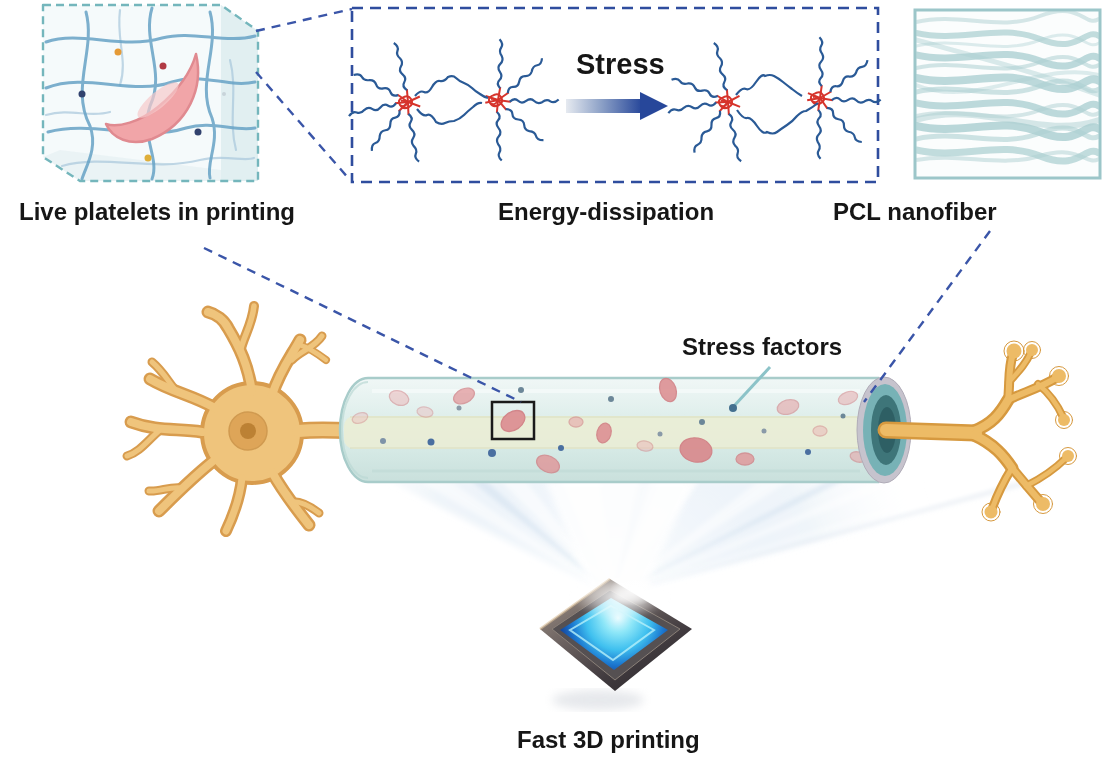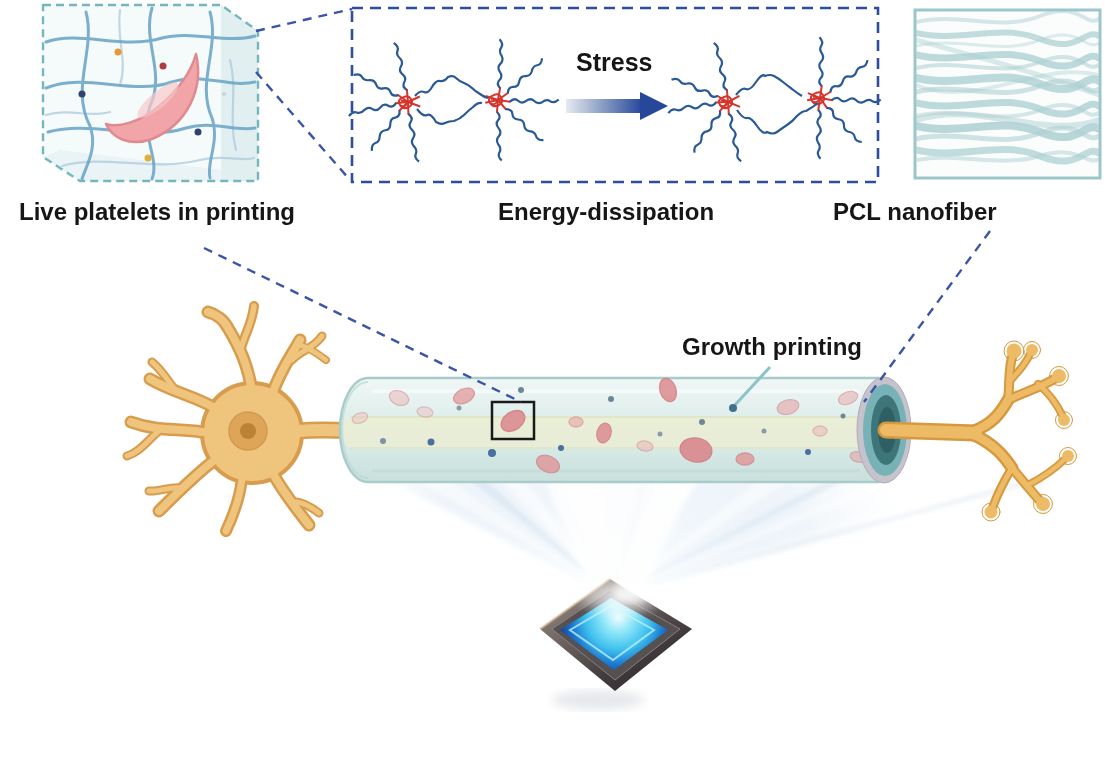--- a/index.html
+++ b/index.html
@@ -1,21 +1,21 @@
 <!DOCTYPE html>
 <html><head>
 <meta charset="utf-8">
 <style>
   html,body{margin:0;padding:0;background:#ffffff;}
   .stage{position:relative;width:1113px;height:761px;background:#ffffff;overflow:hidden;
          font-family:"Liberation Sans",sans-serif;}
   .stage svg{position:absolute;left:0;top:0;}
   .lbl{position:absolute;font-weight:700;color:#161616;white-space:nowrap;line-height:1.05;}
   .lbl-main{font-size:24px;}
-  .lbl-stress{font-size:25px;}
+  .lbl-stress{font-size:29px;}
 </style>
 </head>
 <body>
 
 <div class="stage">
 
 <svg width="1113" height="761" viewBox="0 0 1113 761">
 <defs>
   <path id="arm" d="M0,0 q4,-5 8,-2 q4,3 8,-1 q4,-4 8,-1 q4,3 8,0 q4,-4 8,-2 q4,2 8,-3" fill="none"></path>
   <path id="spoke" d="M0,0 L13,0"></path>
@@ -398,15 +398,16 @@
   <line x1="256" y1="72" x2="350" y2="180"></line>
   <line x1="204" y1="248" x2="521" y2="402"></line>
   <line x1="990" y1="231" x2="864" y2="402"></line>
 </g>
 </svg>
 
 <div class="lbl lbl-main" style="left:3px;top:199px;width:308px;text-align:center;">Live platelets in printing</div>
 <div class="lbl lbl-main" style="left:833px;top:199px;">PCL nanofiber</div>
 <div class="lbl lbl-main" style="left:498px;top:199px;">Energy-dissipation</div>
 <div class="lbl lbl-stress" style="left:576px;top:49px;">Stress</div>
-<div class="lbl lbl-main" style="left:682px;top:334px;">Growth printing</div>
+<div class="lbl lbl-main" style="left:682px;top:334px;">Stress factors</div>
+<div class="lbl lbl-main" style="left:517px;top:727px;">Fast 3D printing</div>
 
 </div>
 
 </body></html>

